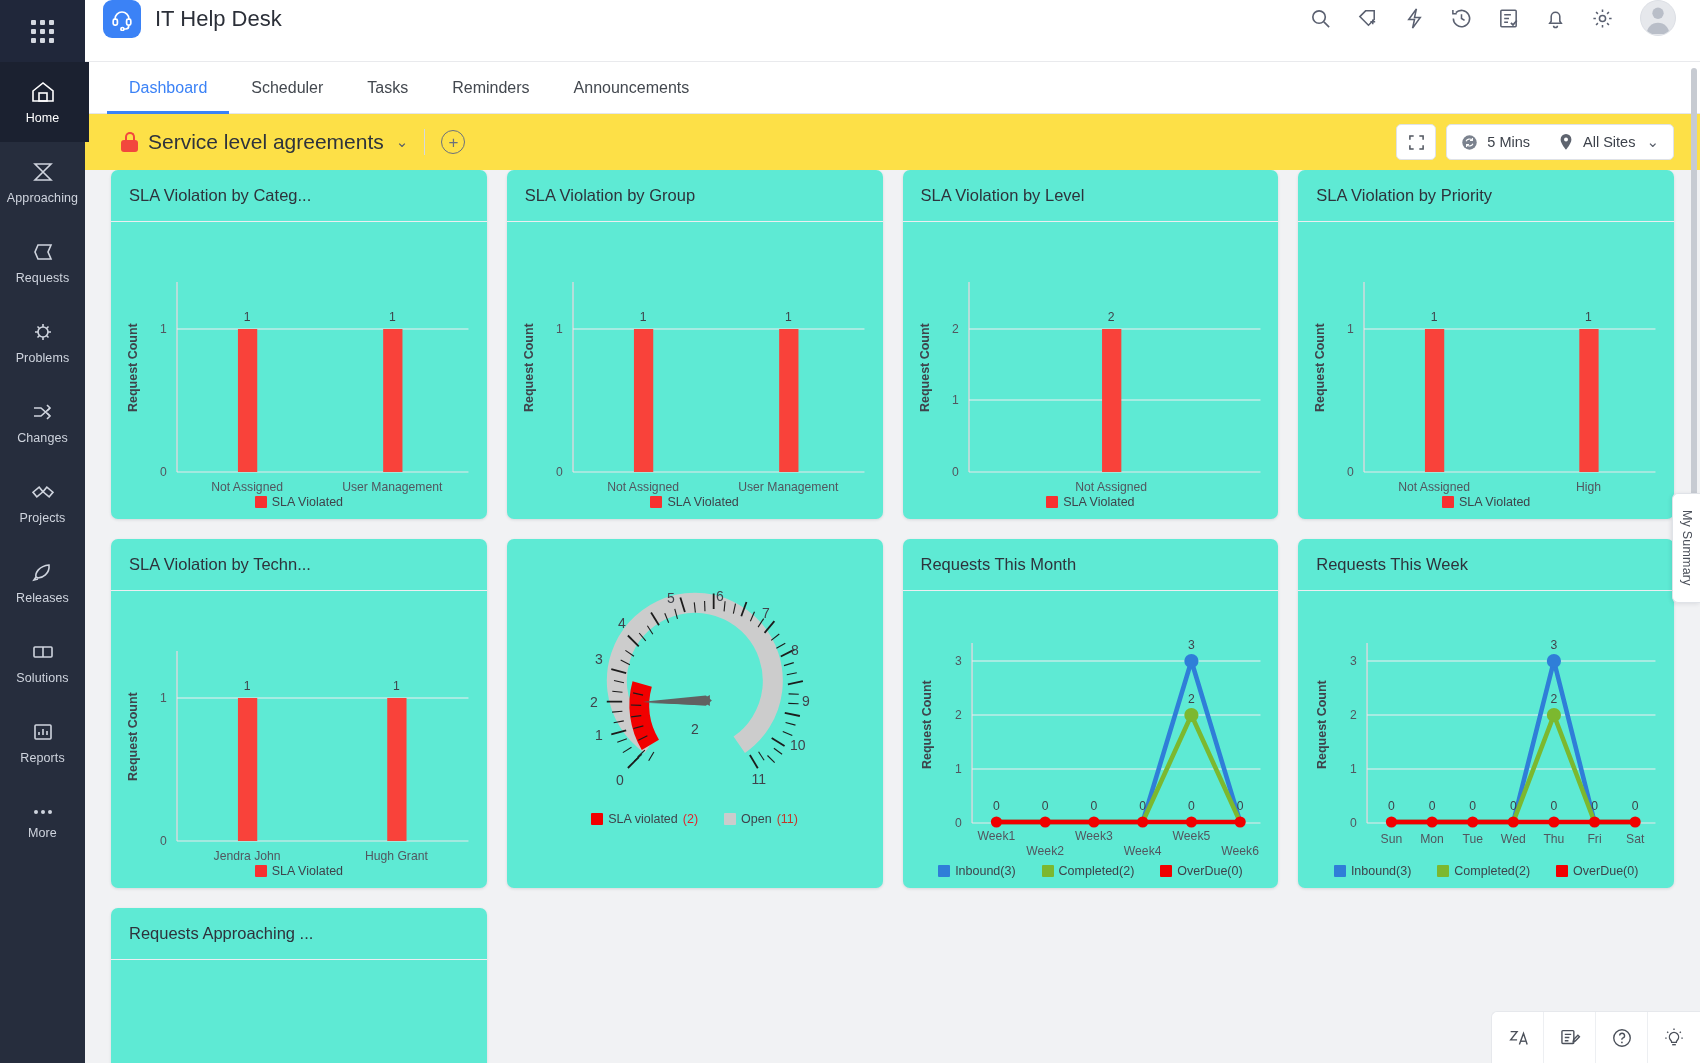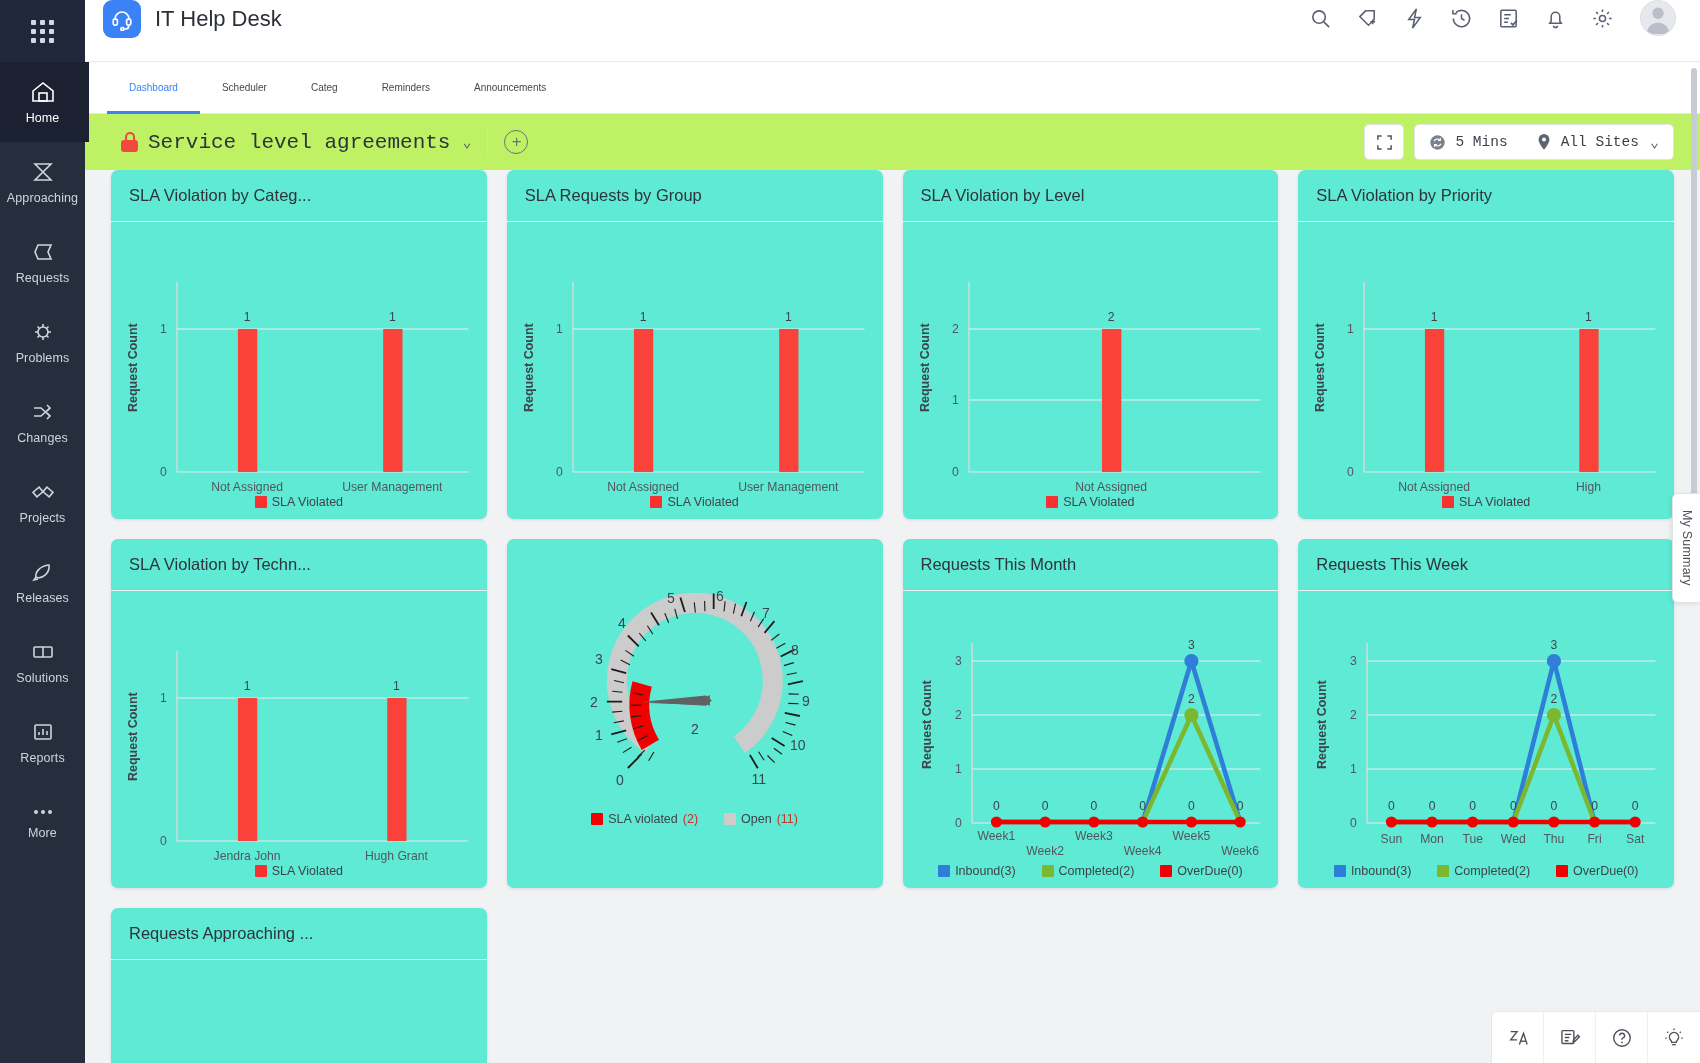--- a/index.html
+++ b/index.html
@@ -60,33 +60,32 @@
     display:flex; align-items:flex-end; justify-content:center; overflow:hidden; margin-left: 4px; cursor:pointer;
     border: 1px solid #dcdfe5;
   }
 
   
   .tabsrow {
     height: 52px; background: #fff; display:flex; align-items: stretch;
     padding-left: 22px; border-bottom: 1px solid #e4e6ea; flex: 0 0 52px;
   }
   .tab {
-    display: flex; align-items: center; padding: 0 22px; font-size: 10px;
+    display: flex; align-items: center; padding: 0 22px; font-size: 16px;
     color: #43484f; cursor: pointer; position: relative;
   }
   .tab.active { color: #3b82f6; }
   .tab.active::after {
     content:""; position:absolute; left:0; right:0; bottom:-1px; height:3px; background:#3b82f6;
   }
 
   
   .dashbar {
     height: 56px; display:flex; align-items:center; padding: 0 26px 0 36px; flex: 0 0 56px;
-    background: #bef264;
-    font-family: Liberation Mono, monospace;
+    background: #fde047;
   }
   .dash-title { display:flex; align-items:center; gap: 10px; }
   .lock {
     width:17px; height:20px; position:relative;
   }
   .lock .shackle {
     position:absolute; top:0; left:3.5px; width:10px; height:9px;
     border: 2.4px solid #f2483d; border-bottom: none; border-radius: 6px 6px 0 0;
   }
   .lock .body { position:absolute; bottom:0; left:0; width:17px; height:12px; background:#f2483d; border-radius:3px; }
@@ -353,21 +352,21 @@
     </header>
 
     <div class="tabsrow">
       <div class="tab active">
           <span>Dashboard</span>
         </div>
       <div class="tab">
           <span>Scheduler</span>
         </div>
       <div class="tab">
-          <span>Categ</span>
+          <span>Tasks</span>
         </div>
       <div class="tab">
           <span>Reminders</span>
         </div>
       <div class="tab">
           <span>Announcements</span>
         </div>
     </div>
 
     <div class="dashbar">
@@ -433,21 +432,21 @@
             <div class="legend">
               <span class="it">
                 <i class="sw" style="background:#f83030"></i>
                 <span>SLA Violated</span>
               </span>
             </div>
           </div>
         </div>
 
         <div class="card">
-          <div class="card-head">SLA Requests by Group</div>
+          <div class="card-head">SLA Violation by Group</div>
           <div class="card-body">
             <svg viewBox="0 0 370 297" preserveAspectRatio="none">
               <line x1="65" y1="60" x2="65" y2="250" stroke="#d8dadd" stroke-width="1.4"></line>
               <line x1="65" y1="250" x2="352" y2="250" stroke="#e6e8ea" stroke-width="1.2"></line>
               <line x1="65" y1="107" x2="352" y2="107" stroke="#edeef0" stroke-width="1.2"></line>
               <text class="axis-label" transform="translate(26,190) rotate(-90)">Request Count</text>
               <text class="vtick" x="55" y="111" text-anchor="end">1</text>
               <text class="vtick" x="55" y="254" text-anchor="end">0</text>
               <rect x="125" y="107" width="19" height="143" fill="#f9423a"></rect>
               <rect x="268" y="107" width="19" height="143" fill="#f9423a"></rect>

